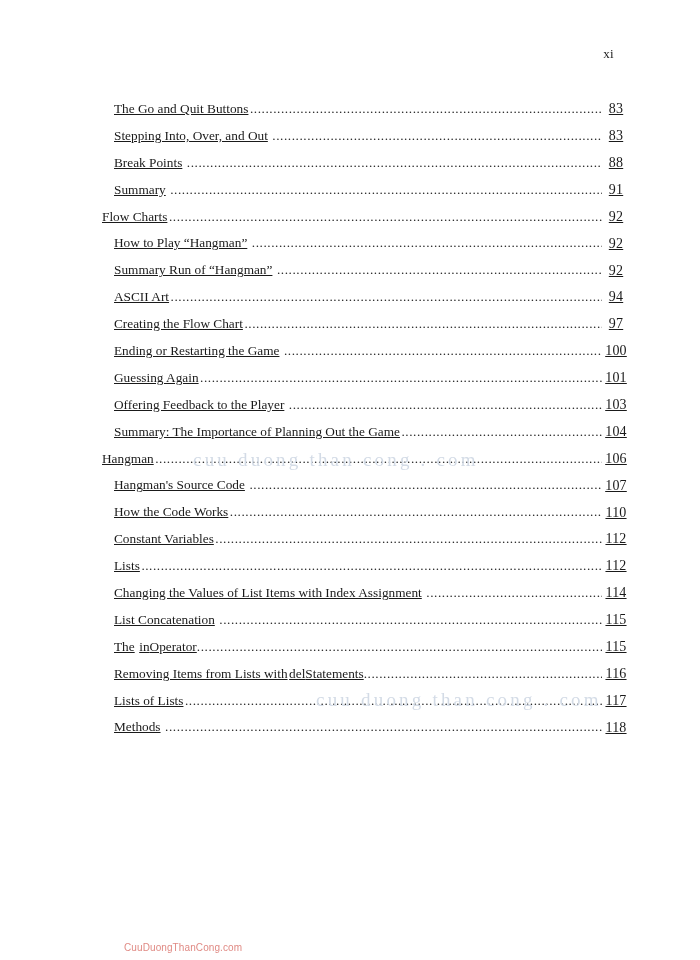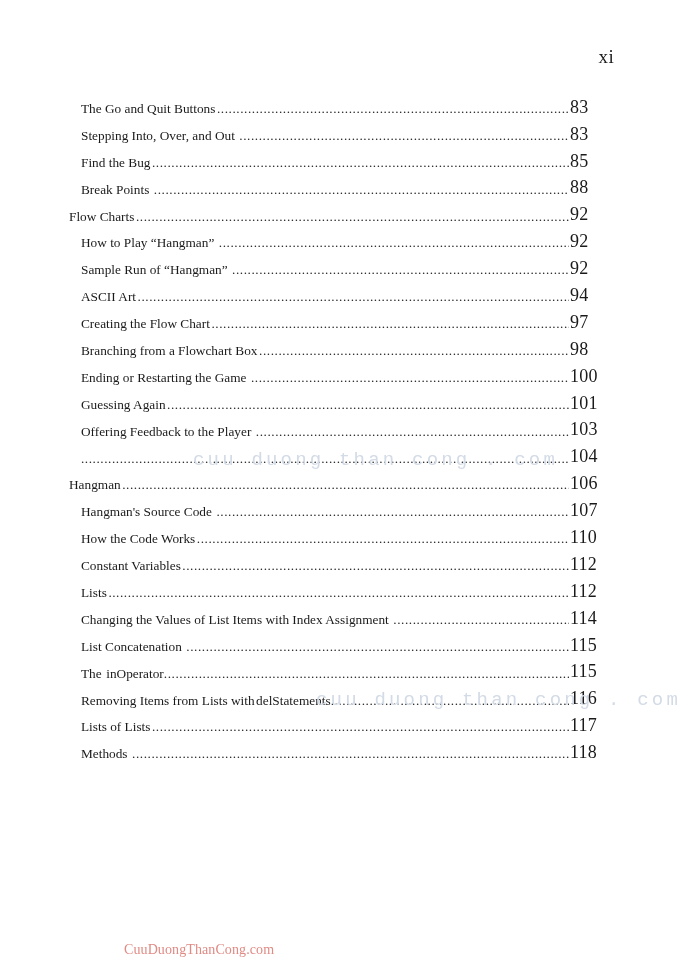--- a/index.html
+++ b/index.html
@@ -16,32 +16,33 @@
     overflow: hidden;
     font-family: "Liberation Serif", "DejaVu Serif", serif;
     color: #1a1a1a;
   }
 
   
   .folio {
     position: absolute;
     top: 46px;
     right: 86px;
-    font-size: 19px;
+    font-size: 13px;
     letter-spacing: 0.3px;
     color: #1c1c1c;
     text-align: right;
   }
 
   
   .toc {
     position: absolute;
     top: 90px;
-    left: 69px;
+    left: 102px;
     width: 527px;
+    text-decoration: underline;
   }
 
   .toc-entry {
     display: flex;
     align-items: flex-end;
     height: 26.9px;
     font-size: 13.3px;
     line-height: 1.12;
     white-space: nowrap;
   }
@@ -72,45 +73,45 @@
     font-size: 13.3px;
     letter-spacing: 0.55px;
     color: #2a2a2a;
   }
   
   .toc-entry.gap .entry-title { padding-right: 4.5px; }
 
   .entry-page {
     flex: 0 0 auto;
     width: 26px;
-    text-align: left;
-    font-size: 18px;
+    text-align: center;
+    font-size: 14px;
     letter-spacing: 0.2px;
   }
 
   
   .watermark {
     position: absolute;
-    font-family: Liberation Mono, monospace;
+    font-family: Liberation Serif, serif;
     font-size: 19px;
     letter-spacing: 3.2px;
     color: #d3dbe6;
     white-space: nowrap;
     pointer-events: none;
     user-select: none;
   }
   .watermark-mid   { top: 449px; left: 193px; }
   .watermark-lower { top: 689px; left: 316px; }
 
   .footer-mark {
     position: absolute;
     left: 124px;
     top: 942px;
-    font-family: Liberation Serif, serif;
-    font-size: 14px;
+    font-family: Liberation Sans, sans-serif;
+    font-size: 10px;
     letter-spacing: 0.1px;
     color: #e08a84;
     white-space: nowrap;
   }
 </style>
 </head>
 <body>
 
 <div class="page">
 
@@ -120,76 +121,72 @@
       <div class="toc-entry level-2">
         <span class="entry-title">The Go and Quit Buttons</span>
         <span class="leader"></span>
         <span class="entry-page">83</span>
       </div>
       <div class="toc-entry level-2 gap">
         <span class="entry-title">Stepping Into, Over, and Out</span>
         <span class="leader"></span>
         <span class="entry-page">83</span>
       </div>
-      <div class="toc-entry level-2">
-        <span class="entry-title">Find the Bug</span>
-        <span class="leader"></span>
-        <span class="entry-page">85</span>
-      </div>
       <div class="toc-entry level-2 gap">
         <span class="entry-title">Break Points</span>
         <span class="leader"></span>
         <span class="entry-page">88</span>
+      </div>
+      <div class="toc-entry level-2 gap">
+        <span class="entry-title">Summary</span>
+        <span class="leader"></span>
+        <span class="entry-page">91</span>
       </div>
       <div class="toc-entry level-1">
         <span class="entry-title">Flow Charts</span>
         <span class="leader"></span>
         <span class="entry-page">92</span>
       </div>
       <div class="toc-entry level-2 gap">
         <span class="entry-title">How to Play “Hangman”</span>
         <span class="leader"></span>
         <span class="entry-page">92</span>
       </div>
       <div class="toc-entry level-2 gap">
-        <span class="entry-title">Sample Run of “Hangman”</span>
+        <span class="entry-title">Summary Run of “Hangman”</span>
         <span class="leader"></span>
         <span class="entry-page">92</span>
       </div>
       <div class="toc-entry level-2">
         <span class="entry-title">ASCII Art</span>
         <span class="leader"></span>
         <span class="entry-page">94</span>
       </div>
       <div class="toc-entry level-2">
         <span class="entry-title">Creating the Flow Chart</span>
         <span class="leader"></span>
         <span class="entry-page">97</span>
       </div>
-      <div class="toc-entry level-2">
-        <span class="entry-title">Branching from a Flowchart Box</span>
-        <span class="leader"></span>
-        <span class="entry-page">98</span>
-      </div>
       <div class="toc-entry level-2 gap">
         <span class="entry-title">Ending or Restarting the Game</span>
         <span class="leader"></span>
         <span class="entry-page">100</span>
       </div>
       <div class="toc-entry level-2">
         <span class="entry-title">Guessing Again</span>
         <span class="leader"></span>
         <span class="entry-page">101</span>
       </div>
       <div class="toc-entry level-2 gap">
         <span class="entry-title">Offering Feedback to the Player</span>
         <span class="leader"></span>
         <span class="entry-page">103</span>
       </div>
       <div class="toc-entry level-2">
+        <span class="entry-title">Summary: The Importance of Planning Out the Game</span>
         <span class="leader"></span>
         <span class="entry-page">104</span>
       </div>
       <div class="toc-entry level-1">
         <span class="entry-title">Hangman</span>
         <span class="leader"></span>
         <span class="entry-page">106</span>
       </div>
       <div class="toc-entry level-2 gap">
         <span class="entry-title">Hangman's Source Code</span>

